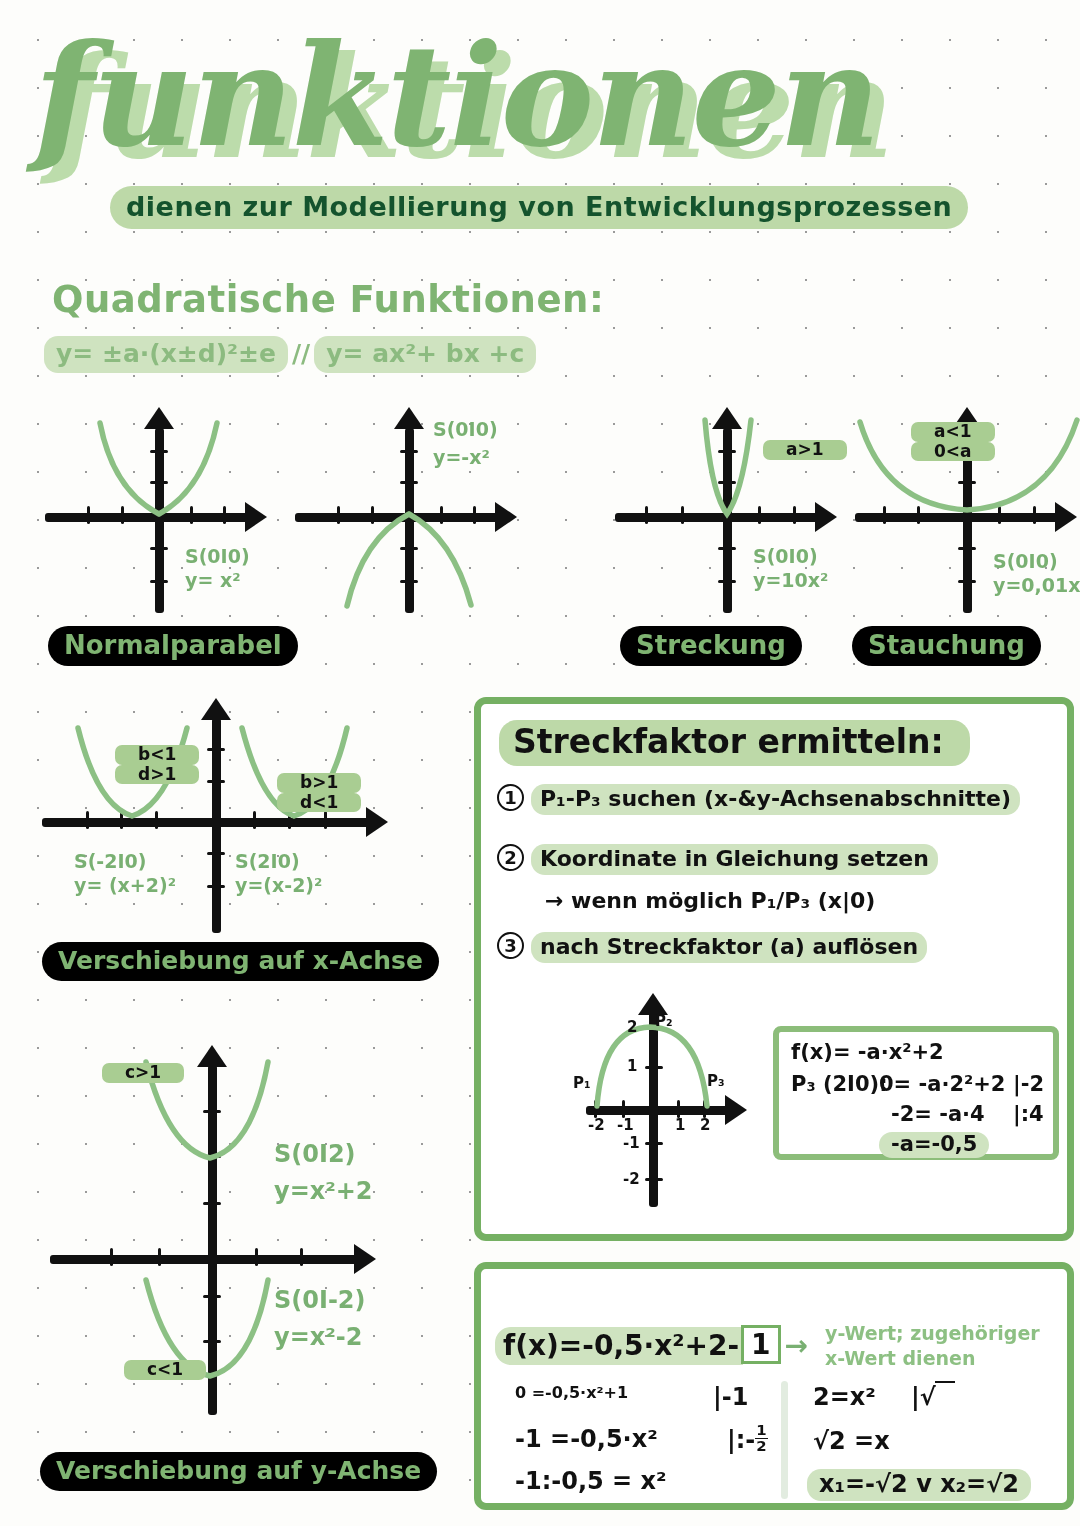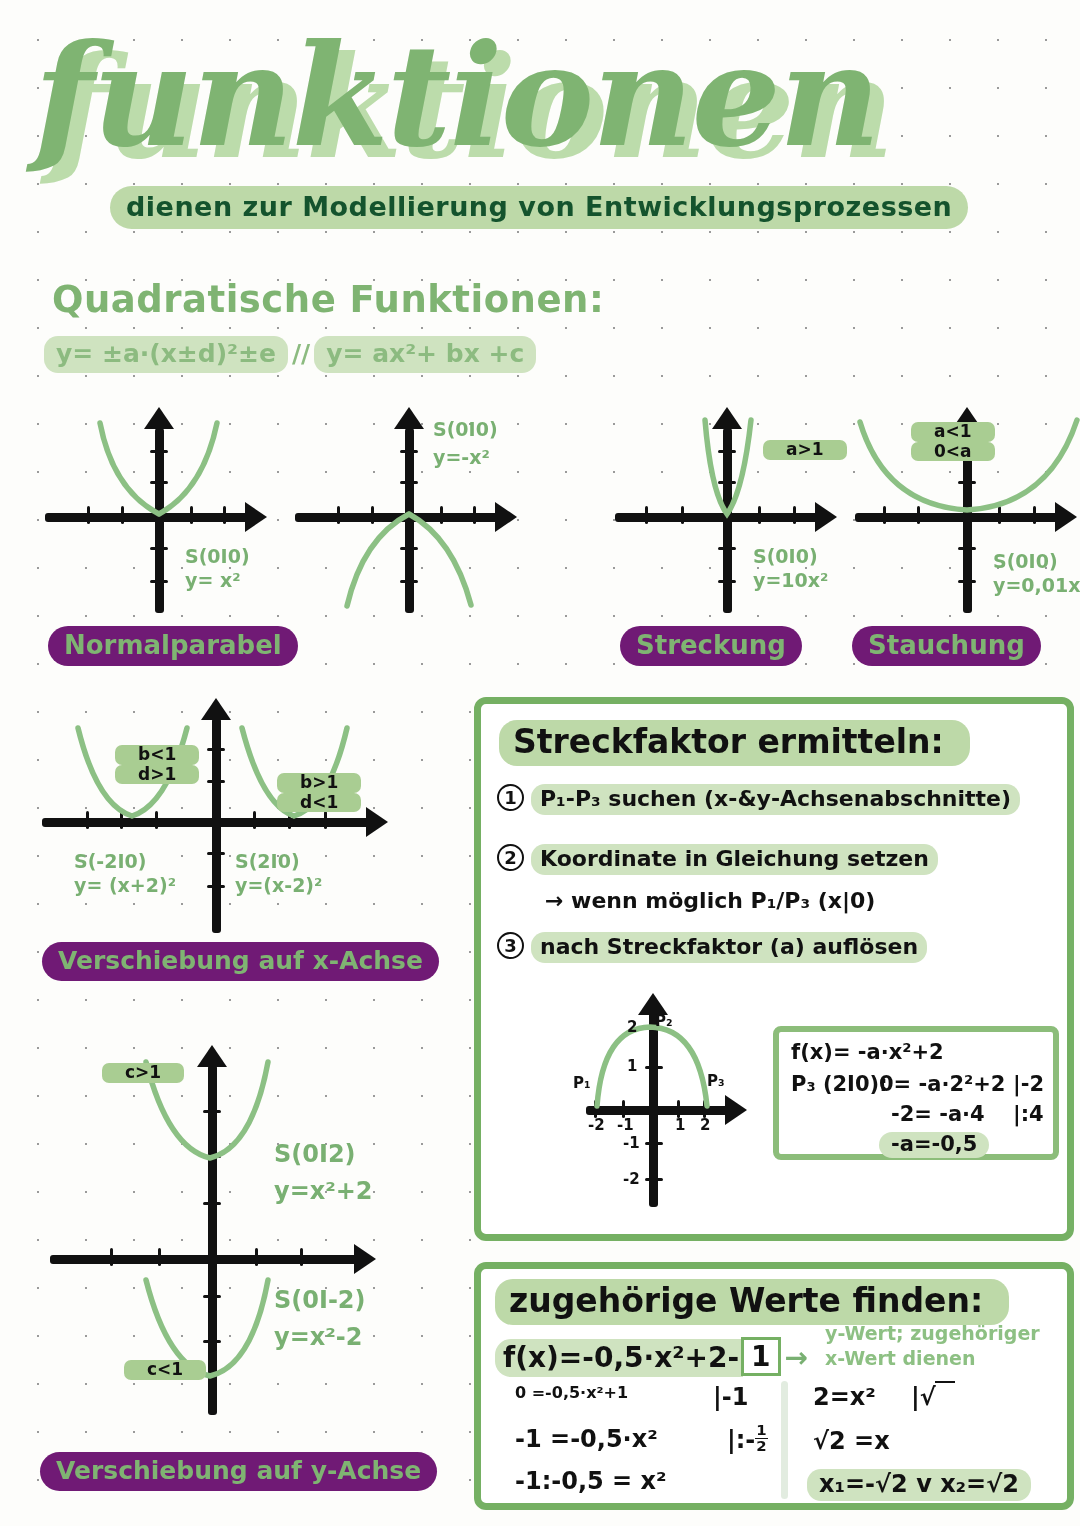--- a/index.html
+++ b/index.html
@@ -123,21 +123,21 @@
   }
   .badge span { background: #a9cd92; border-radius: 7px; padding: 0 23px; display: inline-block; }
 
   .caption {
     position: absolute;
     font-size: 26px;
     font-weight: bold;
     color: #7fb472;
     white-space: nowrap;
   }
-  .caption span { background: #701a75; border-radius: 20px; padding: 4px 16px 6px 16px; display: inline-block; text-align: right; }
+  .caption span { background: #000000; border-radius: 20px; padding: 4px 16px 6px 16px; display: inline-block; text-align: right; }
 
   
   .panel {
     position: absolute;
     border: 7px solid #75b063;
     border-radius: 12px;
     background: #ffffff;
   }
   .panel-title {
     font-size: 33px;
@@ -450,25 +450,22 @@
     <div class="calcline" style="left:112px; top:70px;">-2= -a·4</div>
     <div class="calcline" style="left:234px; top:70px;">|:4</div>
     <div class="calcline" style="left:100px; top:100px;">
       <span class="hl-soft" style="padding:0 12px 2px 12px;">-a=-0,5</span>
     </div>
   </div>
 </div>
 
 <div class="panel" style="left:474px; top:1262px; width:600px; height:248px;">
 
-  <div class="panel-title abs" style="left:14px; top:10px;">
-    <span>zugehörige Werte finden:</span>
-  </div>
-
-  <div class="abs" style="left:14px; top:68px; font-size:28px; font-weight:bold; color:#111; white-space:nowrap;">
+
+  <div class="abs" style="left:14px; top:56px; font-size:28px; font-weight:bold; color:#111; white-space:nowrap;">
     <span class="hl-soft" style="padding:2px 4px 3px 8px; border-radius:16px 0 0 16px;">f(x)=-0,5·x²+2-</span><span style="display:inline-block; border:3px solid #75b063; padding:0 7px; margin-left:-2px; vertical-align:1px;">1</span><span class="grn" style="margin-left:4px;">→</span>
   </div>
 
   <div class="abs" style="left:344px; top:52px; font-size:19px; font-weight:bold; color:#8dc083; line-height:1.3;">
     <div>y-Wert; zugehöriger</div>
     <div>x-Wert dienen</div>
   </div>
 
   <div class="abs" style="left:300px; top:112px; width:7px; height:118px; background:#e2ece0; border-radius:4px;"></div>
 

